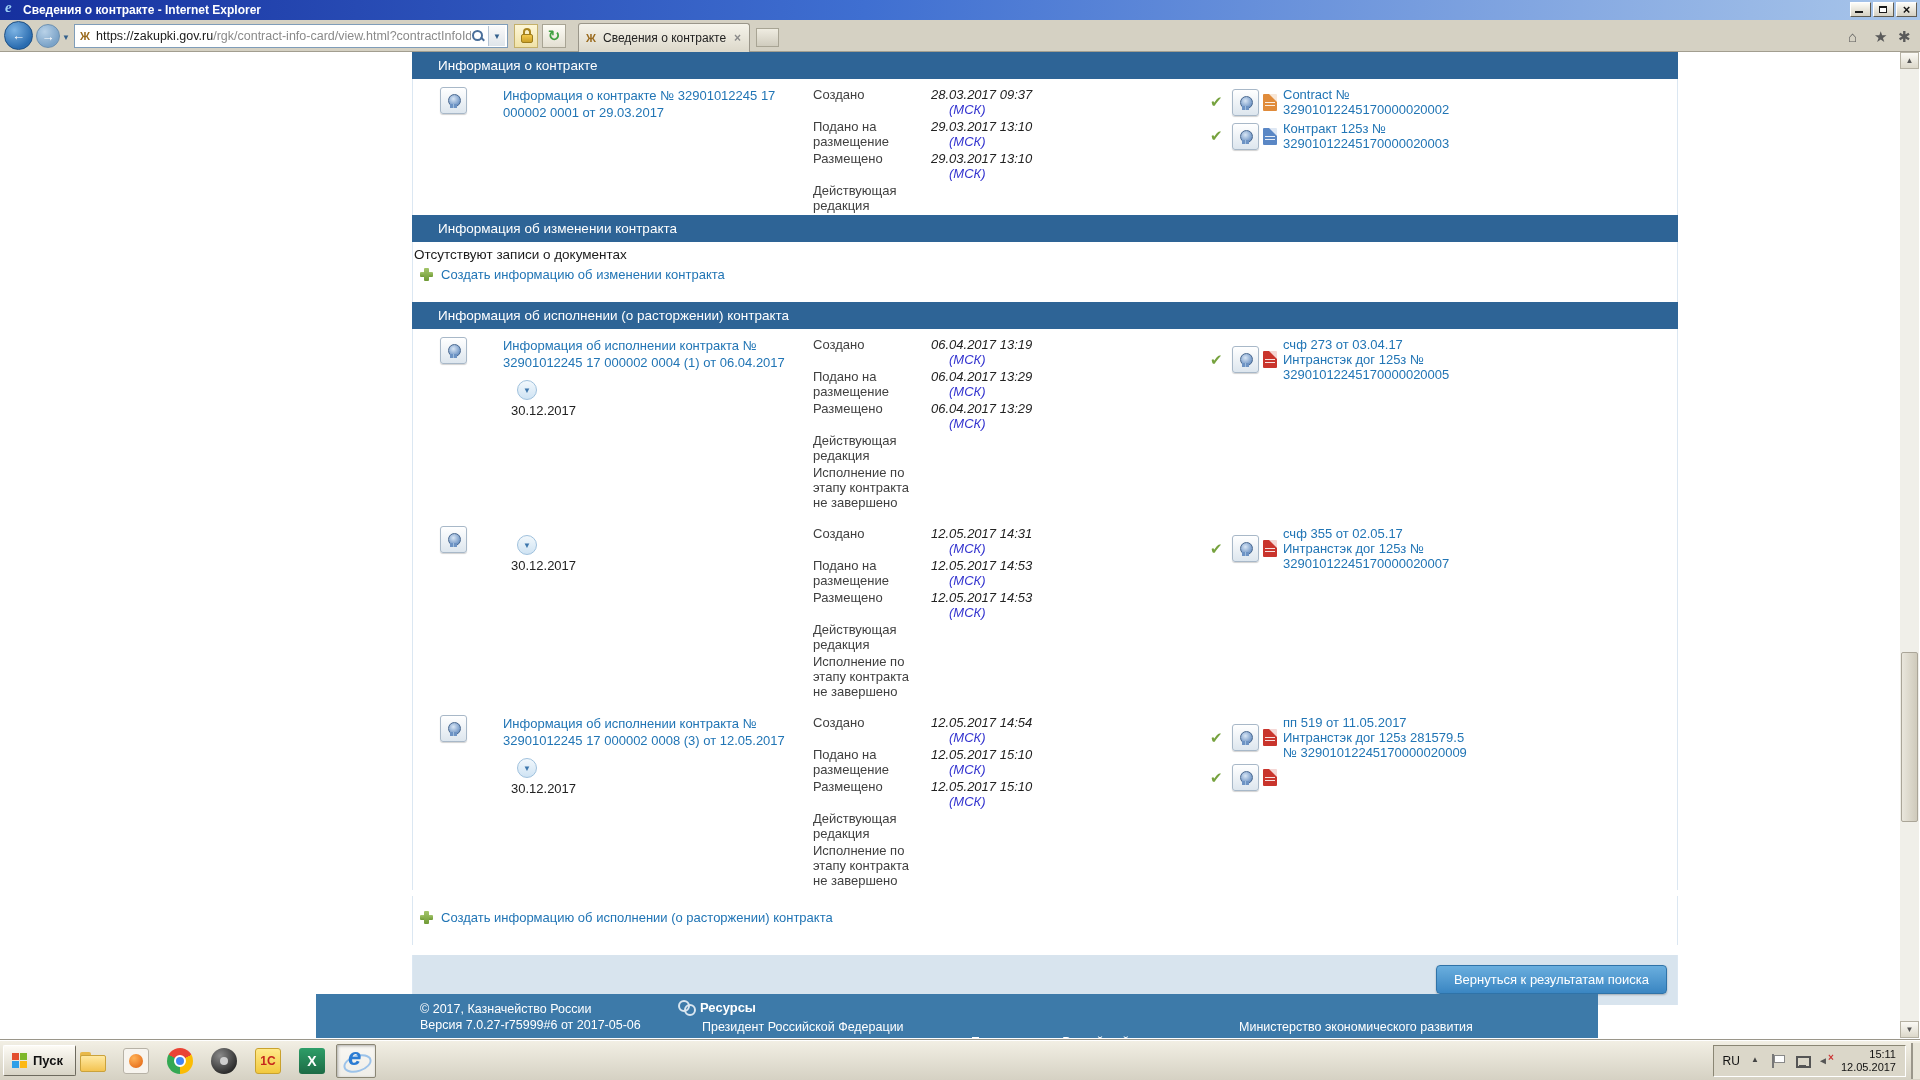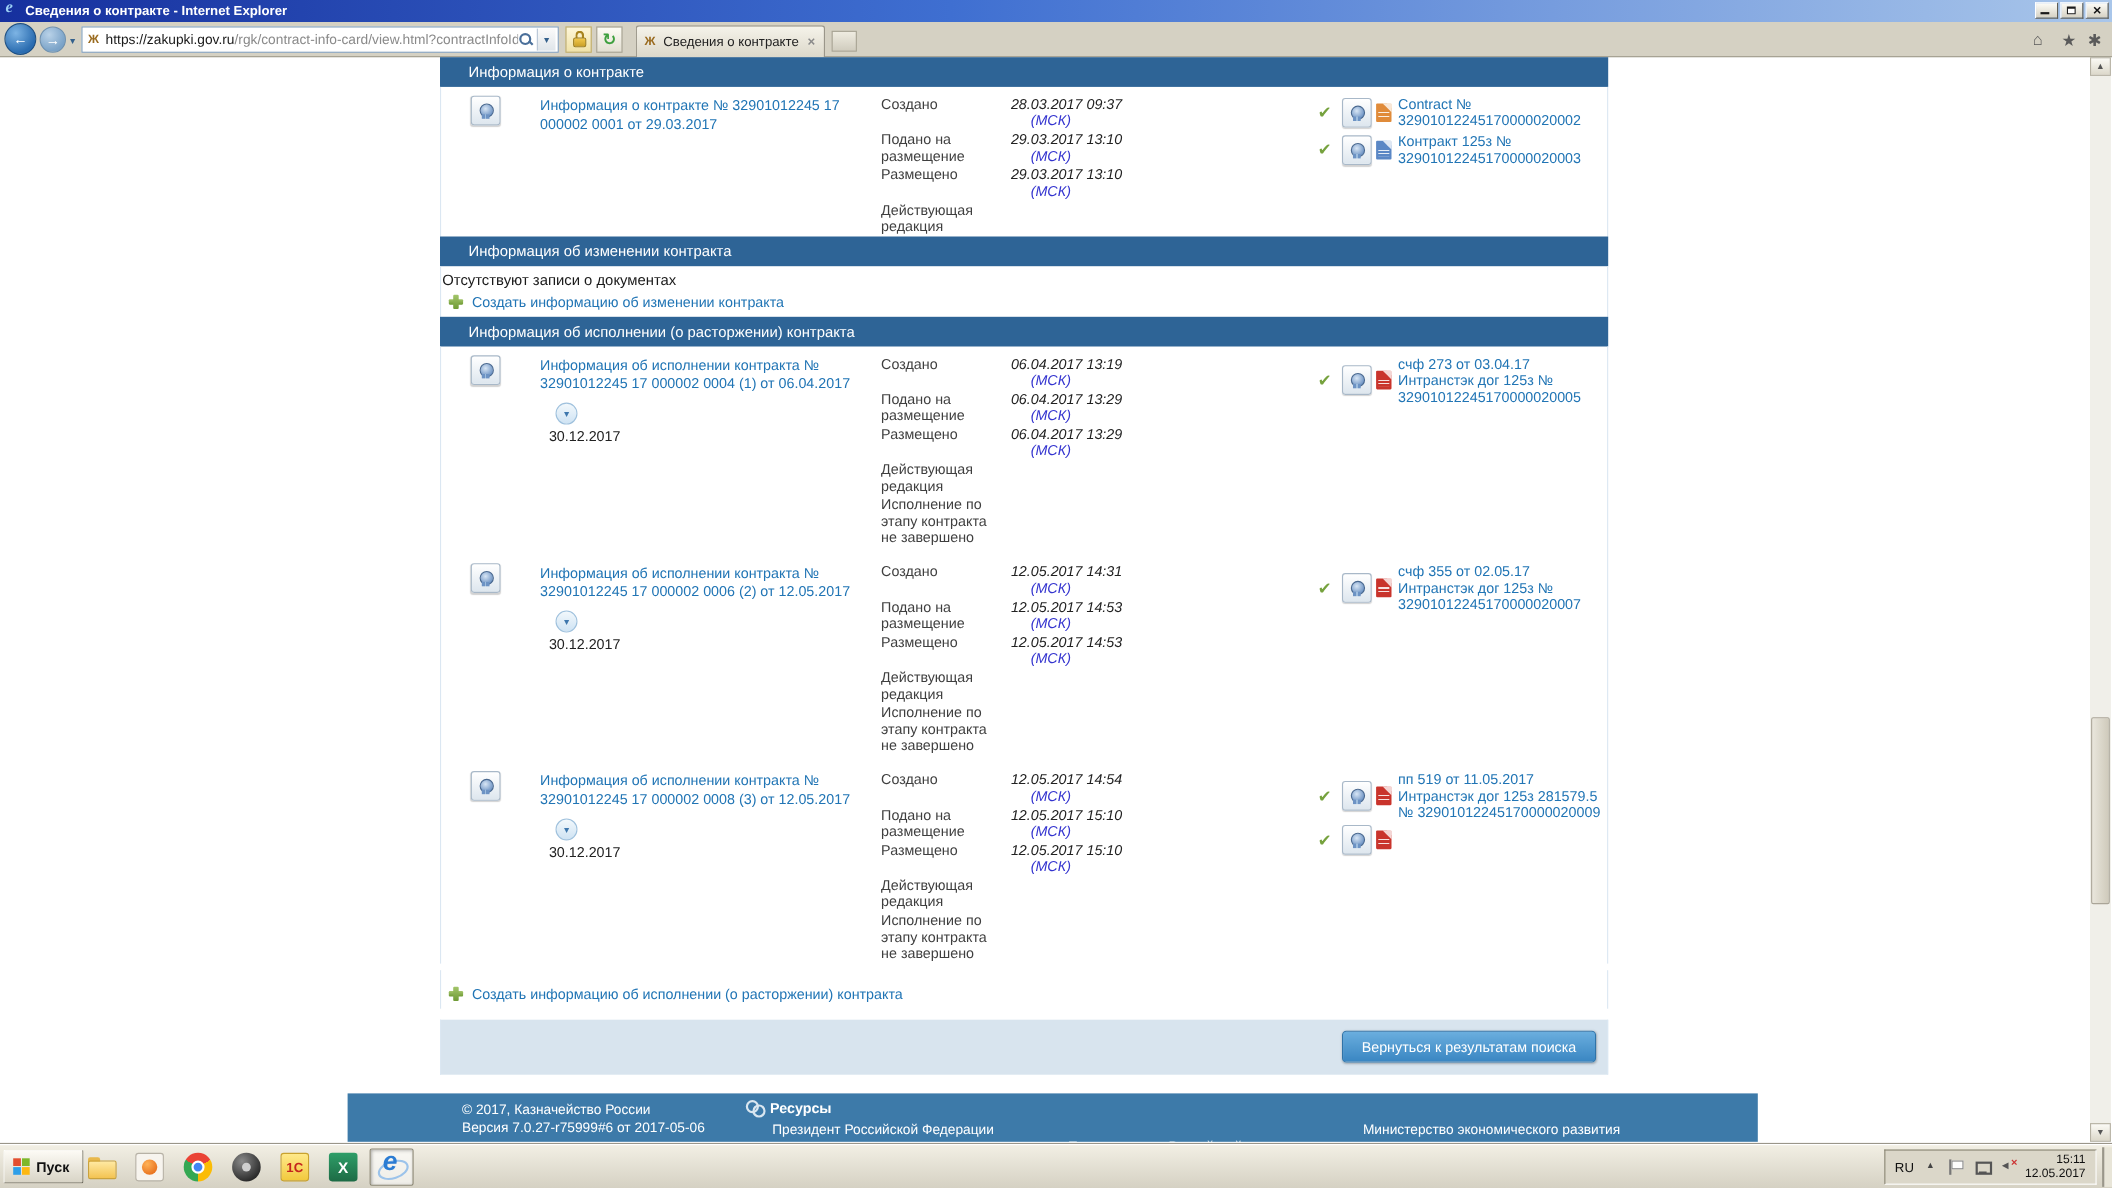--- a/index.html
+++ b/index.html
@@ -62,21 +62,21 @@
     background:linear-gradient(#f5f3ea,#dcd8ca);border:1px solid #9a968a;border-bottom:none;
     border-radius:3px 3px 0 0;display:flex;align-items:center;padding:0 6px;cursor:pointer;}
   #tab .tlabel{flex:1;font-size:12px;color:#222;margin-left:5px;white-space:nowrap;overflow:hidden;}
   .tab-close{color:#8a8a8a;font:bold 12px/12px "Liberation Sans",sans-serif;cursor:pointer;padding:0 2px;}
   #newtab{position:absolute;left:756px;top:8px;width:23px;height:19px;
     background:linear-gradient(#efece1,#d0ccbe);border:1px solid #a8a494;cursor:pointer;}
   .tb-icon{position:absolute;top:8px;font-size:15px;color:#5a5a5a;cursor:pointer;}
   #homeicon{left:1848px;}#staricon{left:1874px;}#gearicon{left:1898px;}
 
   
-  #content{position:absolute;left:400px;top:52px;width:1062px;}
+  #content{position:absolute;left:412px;top:52px;width:1266px;}
   .section-header{height:27px;line-height:27px;background:#2e6496;color:#fff;
     font-size:13.5px;padding-left:26px;}
   .bordered{border-left:1px solid #dbe7f2;border-right:1px solid #dbe7f2;}
   .row-grid{display:grid;grid-template-columns:90px 310px 308px 86px 268px;padding-top:8px;font-size:13px;}
   .lead-cell{padding-left:27px;}
   .medal-btn{width:27px;height:27px;border:1px solid #a8b8c8;border-radius:3px;cursor:pointer;
     background:linear-gradient(#ffffff,#dde6ee);display:inline-flex;align-items:center;justify-content:center;
     box-shadow:0 1px 1px rgba(0,0,0,.18);flex:0 0 27px;}
   .medal{position:relative;width:13px;height:13px;}
   .medal::before{content:"";position:absolute;left:1px;top:0;width:11px;height:11px;border-radius:50%;
@@ -99,21 +99,21 @@
   .fi{width:14px;height:17px;border-radius:1px;margin:0 6px 0 4px;flex:0 0 14px;position:relative;}
   .fi::after{content:"";position:absolute;top:0;right:0;border-style:solid;border-width:4px;
     border-color:rgba(255,255,255,.8) rgba(255,255,255,.8) transparent transparent;}
   .fi.pdf{background:#c9342c;}
   .fi.xls{background:#e08b3a;}
   .fi.doc{background:#5a87c5;}
   .fi.pdf::before,.fi.xls::before,.fi.doc::before{content:"";position:absolute;left:2px;top:6px;width:10px;height:8px;
     background:repeating-linear-gradient(transparent 0 2px,rgba(255,255,255,.85) 2px 3px);}
   .doc-text{width:190px;line-height:15px;font-size:13px;}
   .empty-text{font-size:13.5px;color:#1a1a1a;padding:5px 0 2px 1px;}
-  .create-row{display:flex;align-items:center;padding:3px 0 6px 6px;}
+  .create-row{display:flex;align-items:center;padding:3px 0 20px 6px;}
   .plus-ic{position:relative;width:15px;height:15px;margin-right:7px;flex:0 0 15px;}
   .plus-ic::before{content:"";position:absolute;left:1px;top:5px;width:13px;height:5px;
     background:linear-gradient(#a3c56a,#6f9a35);border-radius:1px;}
   .plus-ic::after{content:"";position:absolute;left:5px;top:1px;width:5px;height:13px;
     background:linear-gradient(#a3c56a,#6f9a35);border-radius:1px;}
   .create-link{font-size:13px;}
   .exec-row{margin-bottom:6px;}
   .bottom-bar{height:50px;background:#d8e4ee;margin-top:10px;position:relative;}
   .back-results-btn{position:absolute;right:10px;top:10px;height:29px;padding:0 17px;border-radius:4px;
     background:linear-gradient(#6aaede,#3a86c2);border:1px solid #2f73a8;color:#fff;font-size:13px;
@@ -365,21 +365,20 @@
 </div>
   </div>
 
   <div class="row-grid exec-row">
     <div class="lead-cell">
       <span class="medal-btn">
             <span class="medal"></span>
           </span>
     </div>
     <div>
-      <a class="lnk rec-link">Информация об исполнении контракта № 32901012245 17 000002 0006 (2) от 12.05.2017</a>
       <div class="drop-circle">▼</div>
       <div class="end-date">30.12.2017</div>
     </div>
     <div class="fields">
   <div class="field">
     <span class="lbl">Создано</span>
     <span class="val"><span>12.05.2017 14:31</span><a class="tz">(МСК)</a></span>
   </div>
 
   <div class="field">

